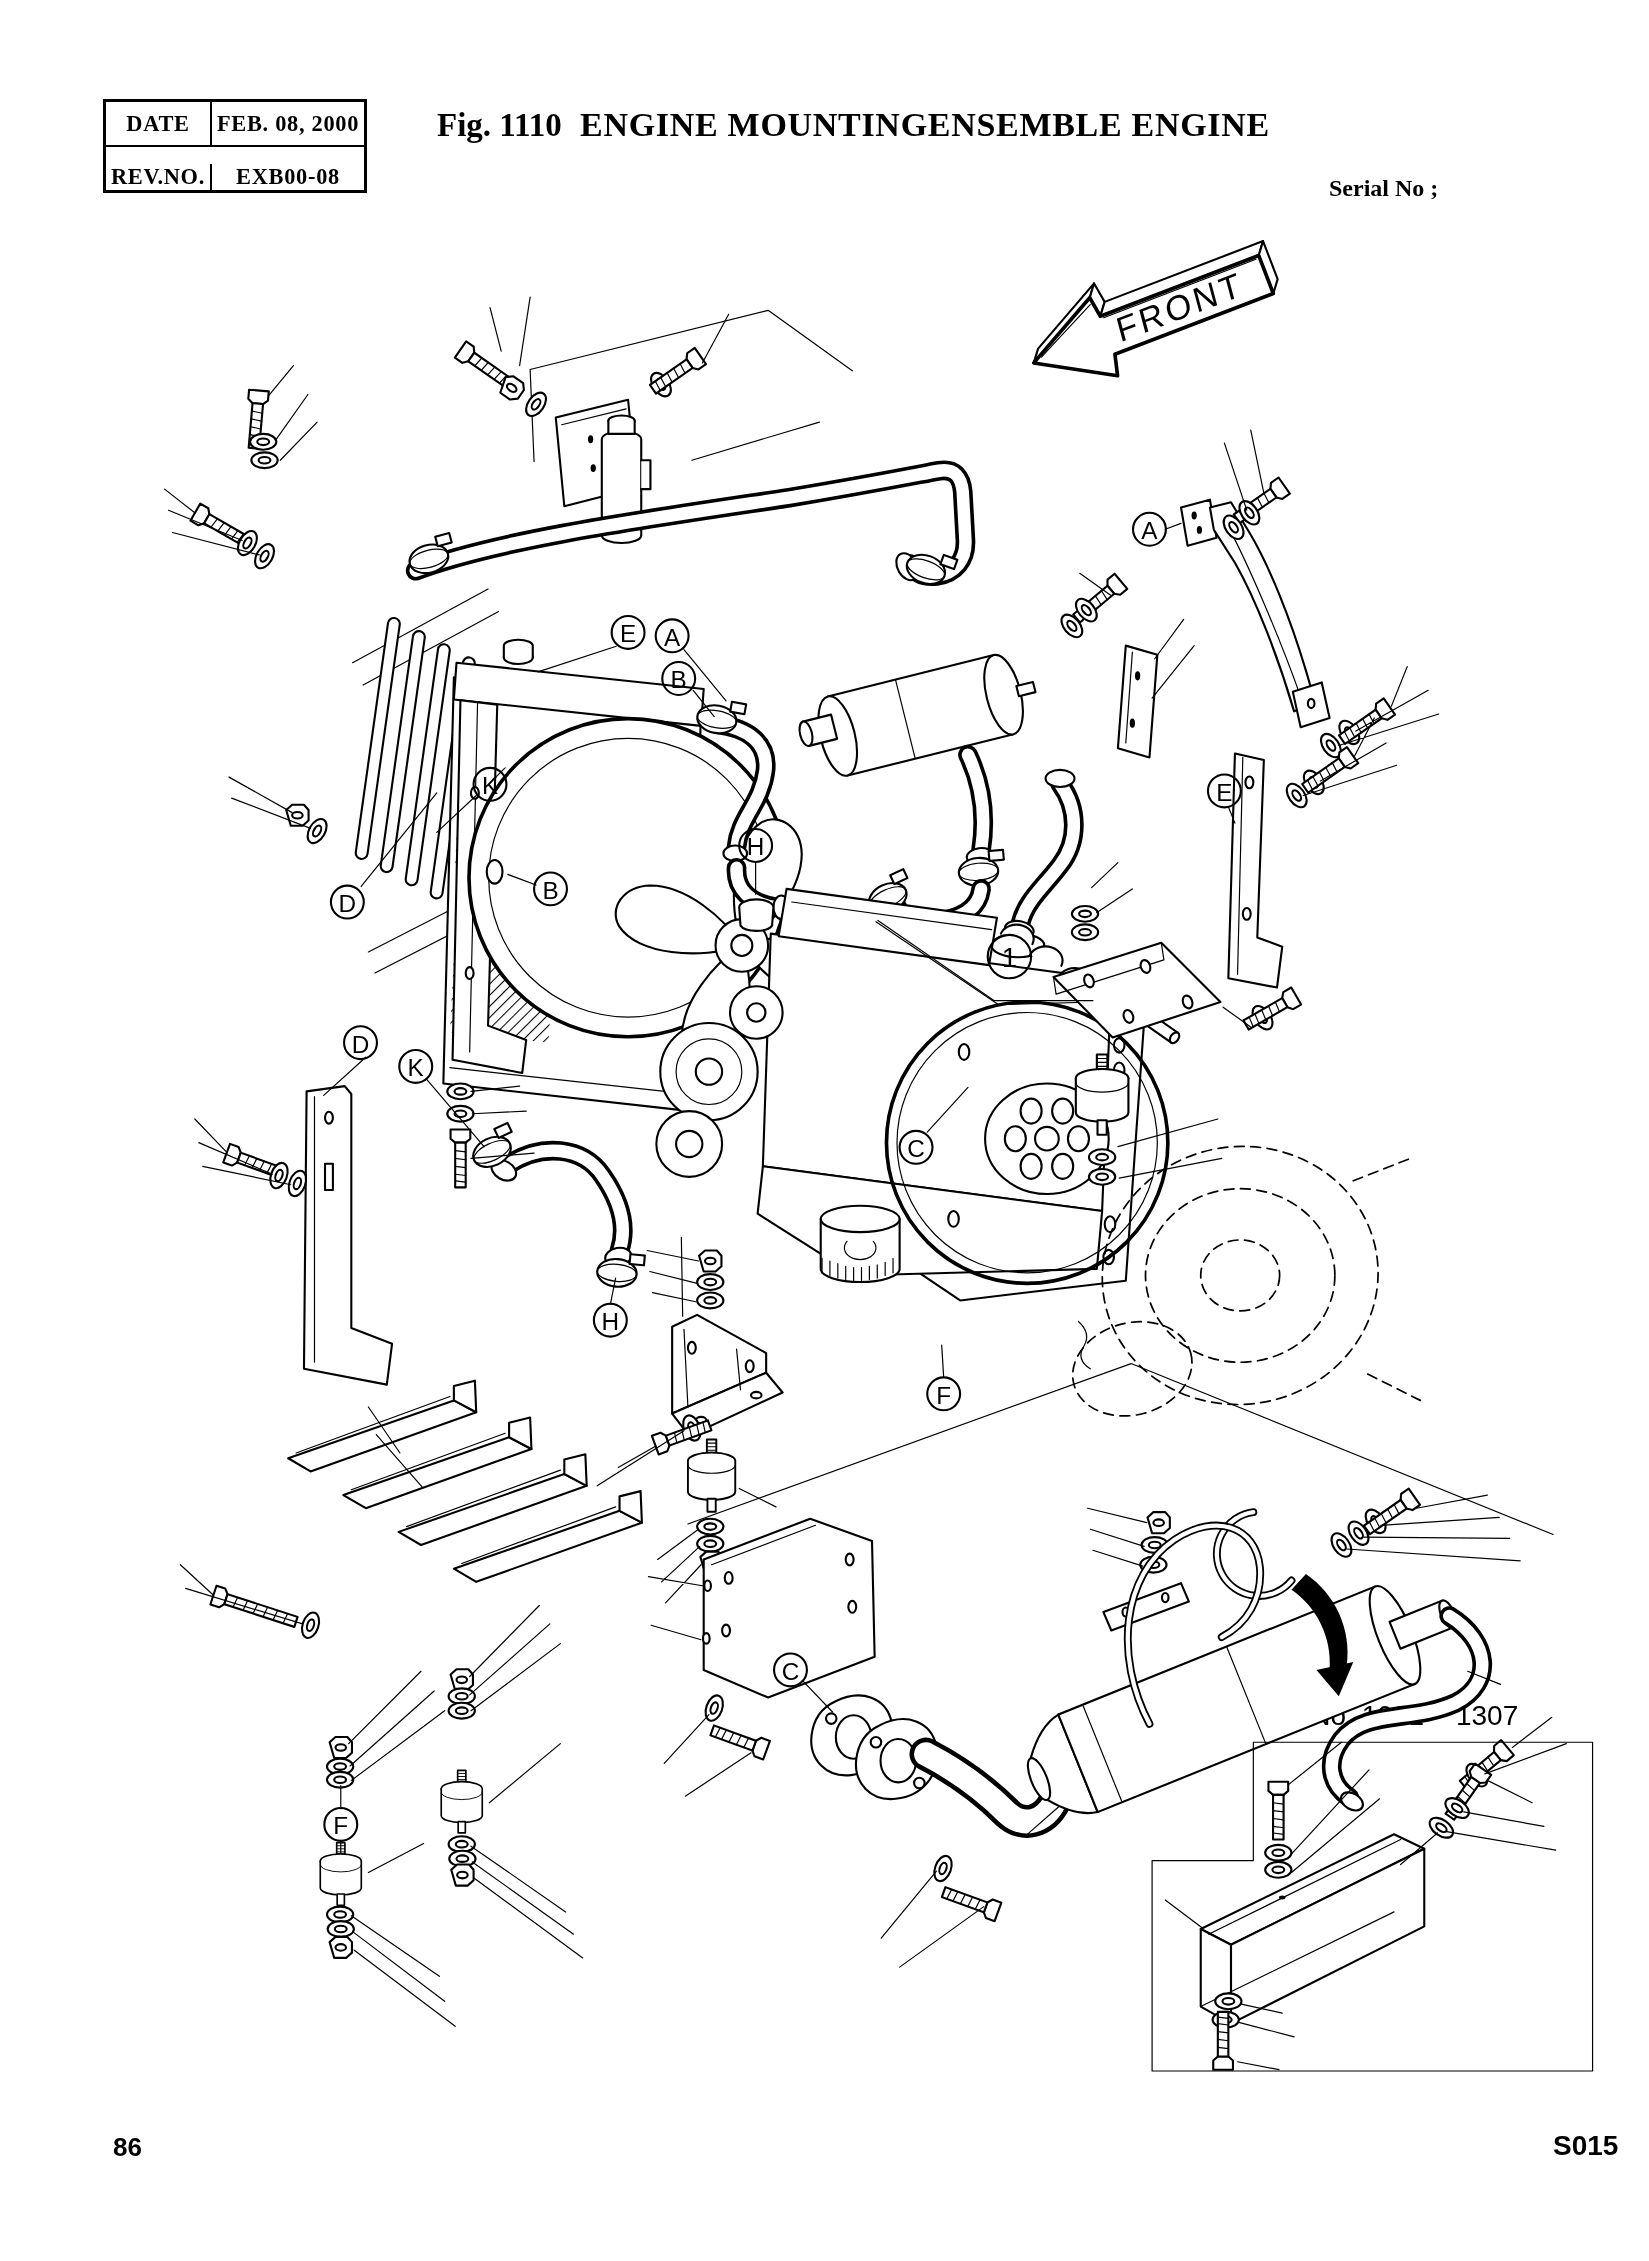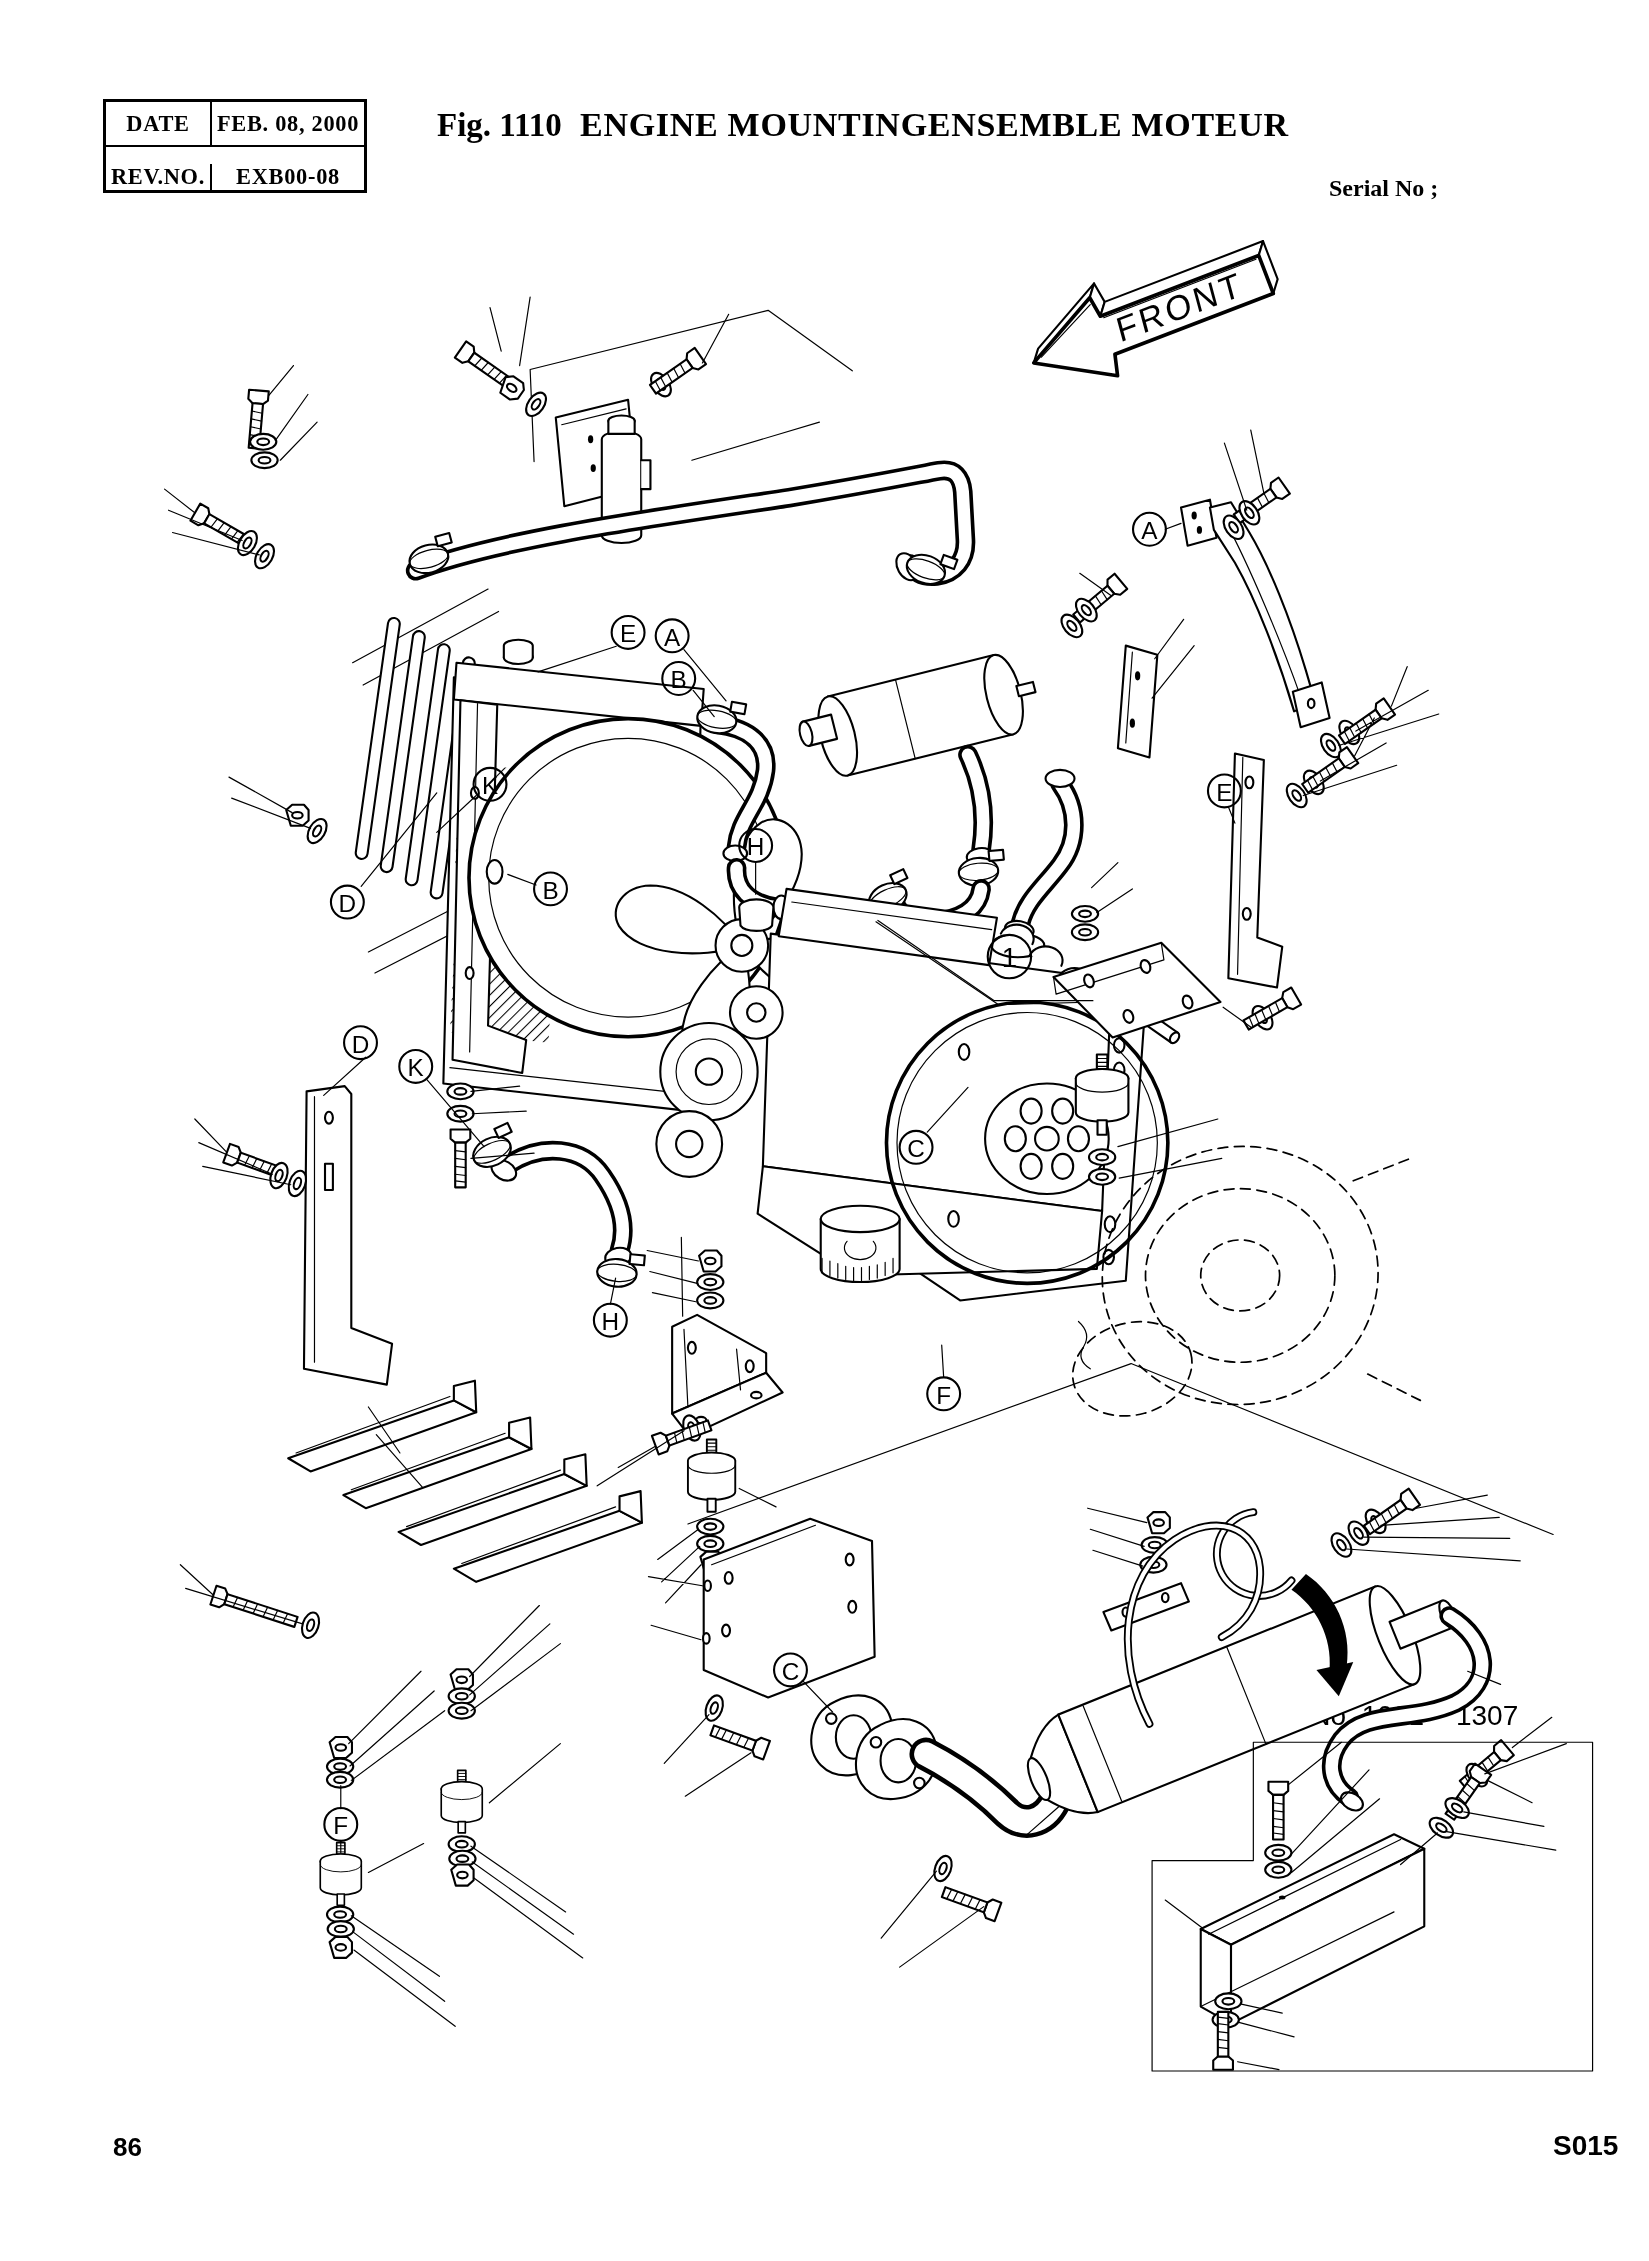--- a/index.html
+++ b/index.html
@@ -58,21 +58,21 @@
     <div class="rev-row">
       <div class="rev-cell rev-label">REV.NO.</div>
       <div class="rev-cell rev-value">EXB00-08</div>
     </div>
   </div>
 
   <div class="fig-wrap">
     <div class="fig-no">Fig. 1110</div>
     <div class="fig-titles">
       <div>ENGINE MOUNTING</div>
-      <div>ENSEMBLE MOTEUR</div>
+      <div>ENSEMBLE ENGINE</div>
     </div>
   </div>
 
   <div class="serial-note">Serial No ;</div>
   <div class="inset-label">Serial No. 1001 ~ 1307</div>
   <div class="footer-num footer-left">86</div>
   <div class="footer-num footer-right">S015</div>
 
   <svg class="art" viewBox="0 0 2509 3439">
     <defs>

